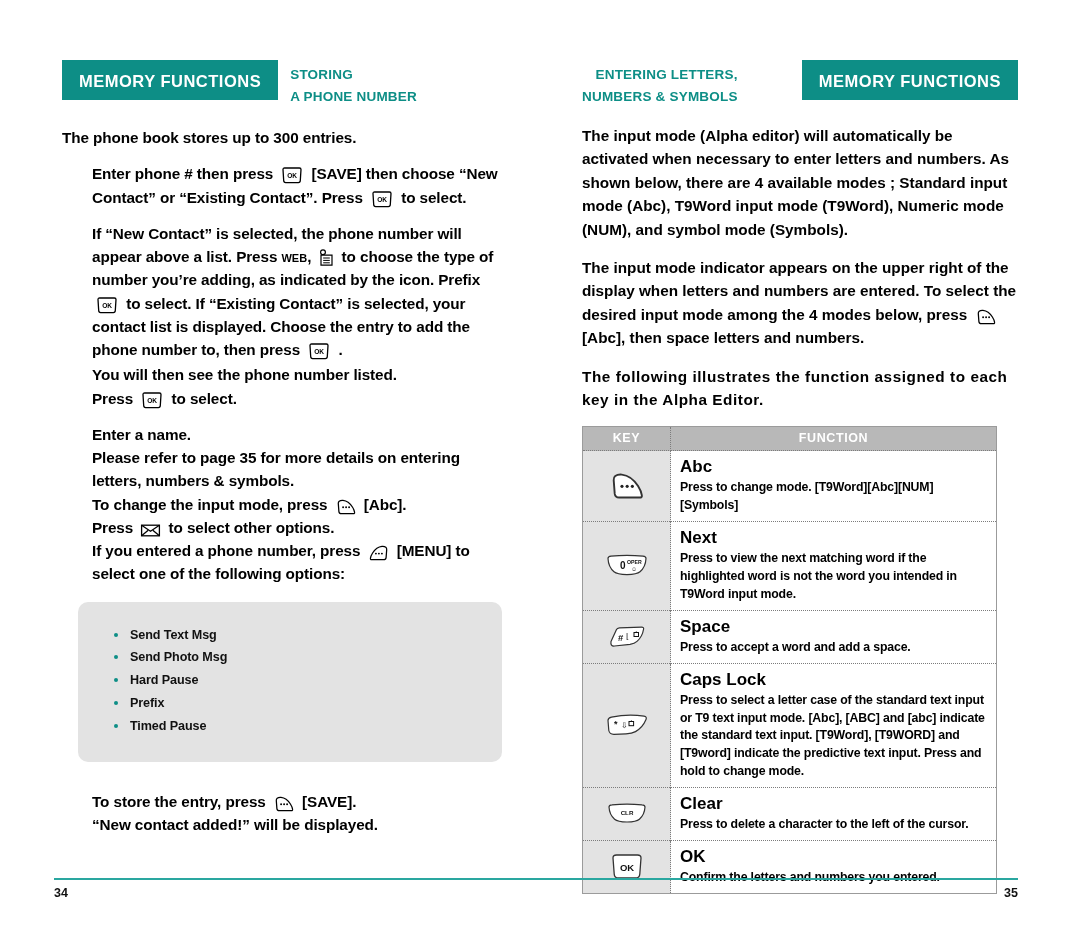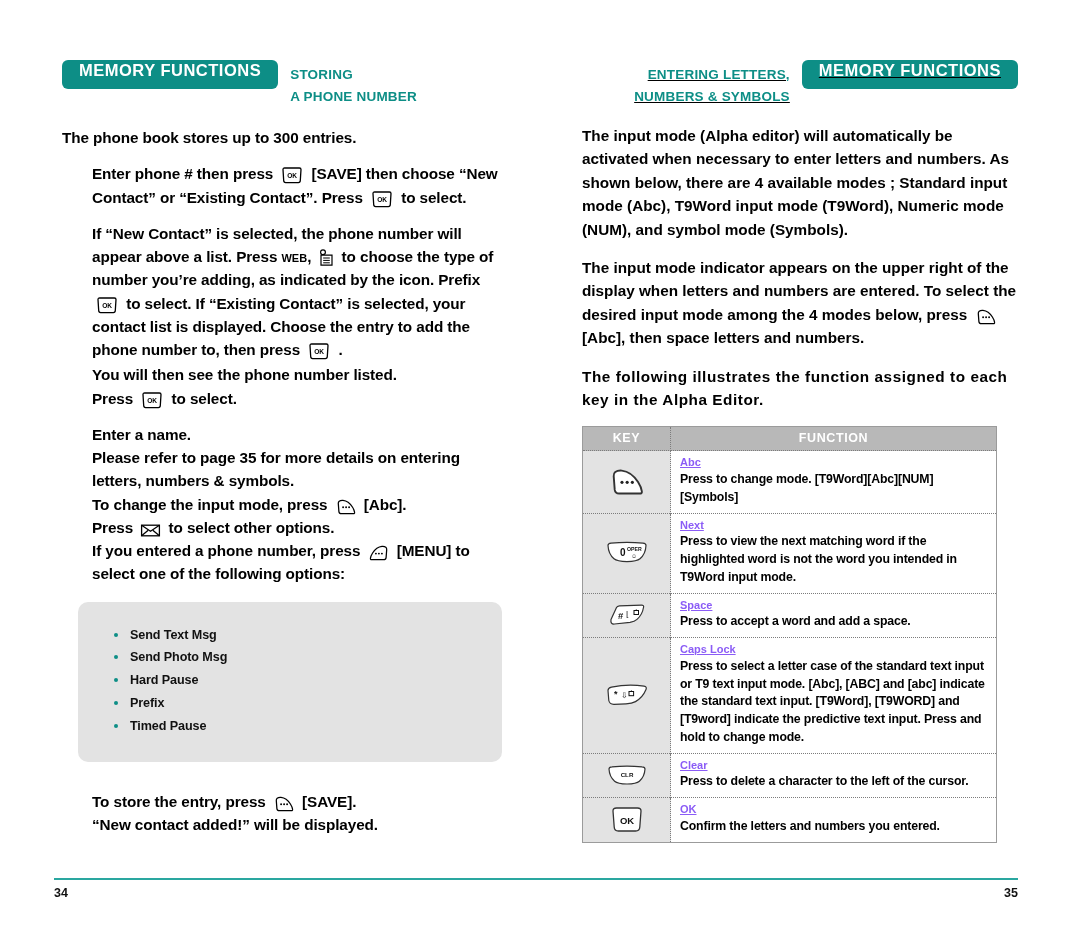--- a/index.html
+++ b/index.html
@@ -8,25 +8,25 @@
     font-family:"Liberation Sans","DejaVu Sans",sans-serif;
     color:#000;overflow:hidden;position:relative;
   }
   .spread{position:absolute;inset:0;display:flex;}
   .page{position:relative;box-sizing:border-box;}
   .page-left{width:540px;padding:60px 30px 0 62px;}
   .page-right{width:540px;padding:60px 62px 0 42px;}
 
   
   .hdr{display:flex;align-items:flex-start;gap:12px;height:44px;}
-  .hdr-right{justify-content:flex-end;text-decoration:underline;}
+  .hdr-right{justify-content:space-between;}
   .badge{
-    background:#0d8e86;color:#fff;border-radius:6px;
+    background:#0d8e86;color:#fff;border-radius:0;
     font-size:16.5px;font-weight:bold;letter-spacing:.5px;
-    padding:2px 17px 10px;white-space:nowrap;line-height:1;
+    padding:13px 17px 10px;white-space:nowrap;line-height:1;
   }
   .sectitle{
     color:#0d8e86;font-size:13.5px;font-weight:bold;line-height:1.65;
     letter-spacing:.2px;padding-top:4px;white-space:nowrap;
   }
   .sectitle.rt{text-align:right;}
 
   
   .body{font-size:15.3px;font-weight:bold;line-height:1.52;letter-spacing:-.1px;}
   .intro{margin:22px 0 0 0;}
@@ -71,21 +71,21 @@
   .tbl th.k{border-right:1px dotted #7c7c7c;}
   .tbl td{
     border-top:1px dotted #7c7c7c;vertical-align:top;padding:0;
   }
   .tbl tr:first-child td{border-top:none;}
   .tbl td.keycell{
     background:#e3e3e3;border-right:1px dotted #7c7c7c;
     text-align:center;vertical-align:middle;
   }
   .tbl td.fn{padding:4px 6px 6px 9px;}
-  .fn-title{color:#8b5cf6;font-size:11px;font-weight:bold;line-height:1.42;text-decoration:underline;}
+  .fn-title{color:#000000;font-size:17px;font-weight:bold;line-height:1.42;}
   .fn-desc{font-size:12.3px;font-weight:bold;line-height:1.45;color:#000;letter-spacing:-.15px;}
 
   
   .footer{position:absolute;left:54px;right:62px;bottom:32px;}
   .rule{height:2.5px;background:#2aa7a0;width:100%;}
   .pgrow{display:flex;justify-content:space-between;margin-top:6px;}
   .pgno{font-size:12.5px;font-weight:bold;color:#111;}
 </style>
 </head>
 <body>

